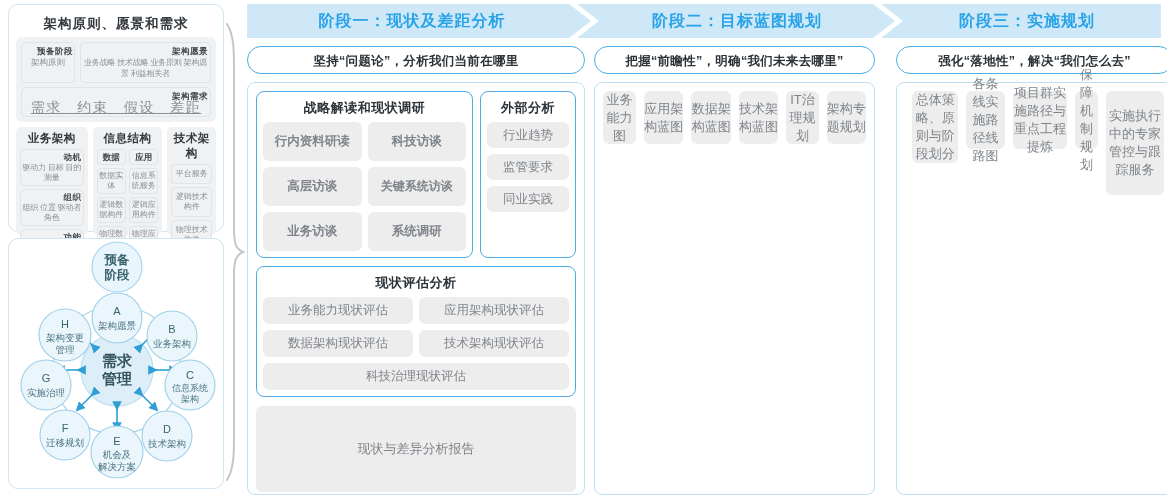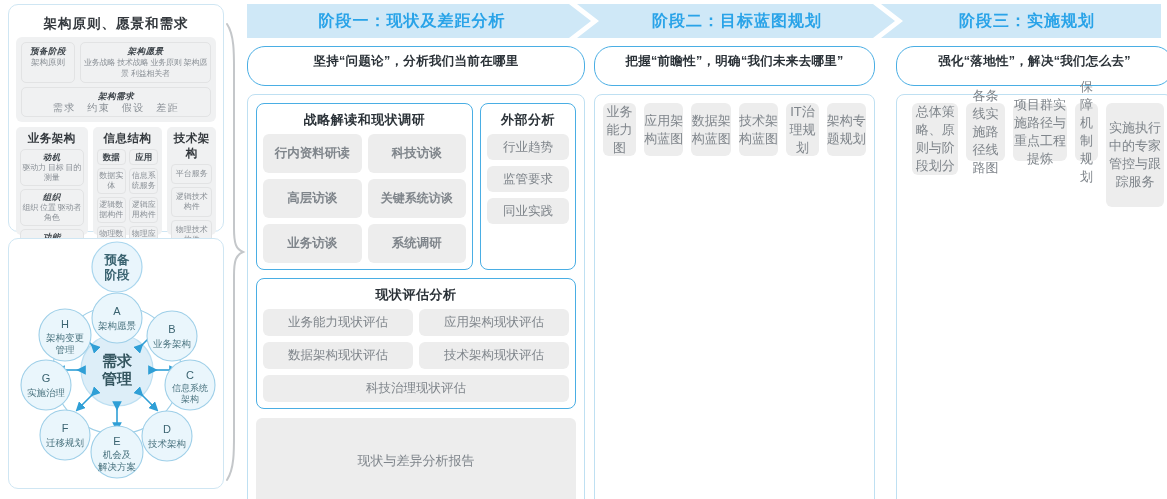--- a/index.html
+++ b/index.html
@@ -32,42 +32,41 @@
   .box{
     background:#f0f1f2;
     border:1px solid #e2e3e4;
     border-radius:5px;
     box-sizing:border-box;
     text-align:center;
   }
   .ttl{
     font-weight:bold;
     color:#3f464c;
-    text-align:center;
+    text-align:right;
     letter-spacing:.5px;
-    font-style:italic;
   }
   .sub{color:#8a9096;}
 
   .togaf-head{
     font-size:13.5px;font-weight:bold;color:#33383d;
     text-align:center;letter-spacing:1px;
     padding:4px 0 4px;
   }
   .band{background:#f0f1f2;border-radius:6px;padding:5px 5px;}
   .row-a{display:flex;gap:5px;}
   .cellA{width:54px;padding:3px 1px;}
   .cellA .ttl{font-size:8.5px;line-height:11px;}
   .cellA .sub{font-size:8.5px;line-height:11px;}
   .cellB{flex:1;padding:3px 2px;}
   .cellB .ttl{font-size:8.5px;line-height:11px;}
   .cellB .sub{font-size:8px;line-height:11px;letter-spacing:-.2px;}
   .wide{margin-top:4px;padding:3px 2px;}
   .wide .ttl{font-size:8.5px;line-height:11px;}
-  .wide .sub{font-size:10px;line-height:11px;letter-spacing:1.5px;}
+  .wide .sub{font-size:14px;line-height:11px;letter-spacing:1.5px;text-decoration:underline;}
 
   .mid-row{display:flex;gap:5px;margin-top:5px;height:108px;}
   .colgrp{padding:3px 4px 4px;box-sizing:border-box;}
   .colhead{font-size:11.5px;font-weight:bold;color:#33383d;text-align:center;padding:1px 0 3px;letter-spacing:.5px;}
   .c1{width:80px;}
   .c2{width:78px;}
   .c3{width:54px;}
   .c1 .box{padding:2px 1px;margin-bottom:3px;}
   .c1 .ttl{font-size:8.5px;line-height:11px;}
   .c1 .sub{font-size:8px;line-height:10px;letter-spacing:-.2px;}
@@ -103,21 +102,21 @@
   .hdr-band{position:absolute;left:0;top:0;width:914px;height:34px;}
   .hdr-label{
     position:absolute;top:7px;height:20px;line-height:20px;
     font-size:16px;font-weight:bold;color:#29a3e8;letter-spacing:1px;
     text-align:center;
   }
 
   .phase-col{position:absolute;top:42px;}
   .subtitle{
     border:1.4px solid #4aaee4;border-radius:18px;background:#fff;
-    height:40px;line-height:28px;text-align:center;
+    height:28px;line-height:28px;text-align:center;
     font-size:12.5px;font-weight:bold;color:#2b3238;
     box-sizing:border-box;letter-spacing:.3px;
   }
   .body-card{
     margin-top:8px;border:1.4px solid #bfe0f2;border-radius:8px;
     background:#fff;box-sizing:border-box;padding:8px;
   }
 
   .inner-card{
     border:1.4px solid #4aaee4;border-radius:8px;background:#fff;

